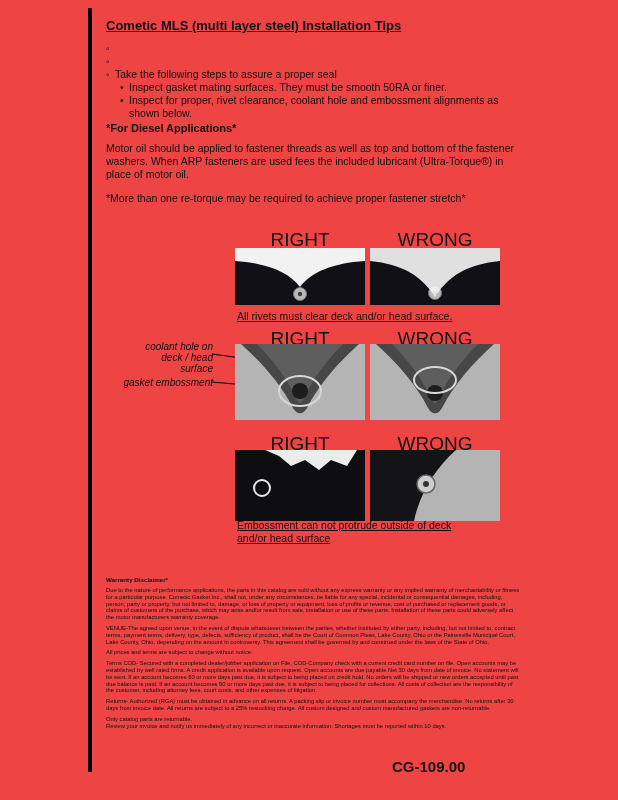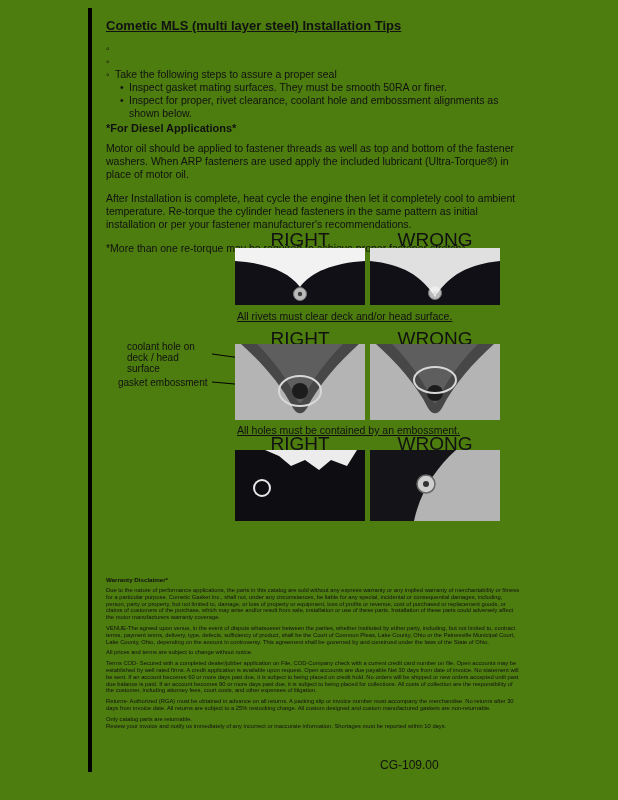--- a/index.html
+++ b/index.html
@@ -1,37 +1,37 @@
 <!DOCTYPE html>
 <html><head>
 <meta charset="utf-8">
 <style>
   html,body{margin:0;padding:0;background:#ffffff;}
   .page{
-    position:relative;width:618px;height:800px;background:#4d7c0f;overflow:hidden;
+    position:relative;width:618px;height:800px;background:#ef4444;overflow:hidden;
     font-family:"Liberation Sans",sans-serif;color:#111;
   }
   .left-rule{position:absolute;left:88px;top:8px;width:4px;height:764px;background:#000;}
   .content{position:absolute;left:106px;top:18px;width:424px;}
   .doc-title{font-size:13px;font-weight:bold;text-decoration:underline;margin:0 0 9px 0;}
   .bullet-row{display:flex;font-size:10.5px;line-height:13px;}
   .bullet-row .marker{width:9px;flex:0 0 9px;text-align:left;}
   .sub{margin-left:14px;}
   .section-heading{font-size:11px;font-weight:bold;margin:2px 0 8px 0;}
   .para{font-size:10.5px;line-height:13px;margin:0 0 11px 0;}
   .note{font-size:10.5px;line-height:13px;margin-top:2px;}
   .diagram-header{position:absolute;width:130px;text-align:center;font-size:19px;}
   .diagram{position:absolute;width:130px;}
   .diagram svg{display:block;width:130px;}
   .caption{position:absolute;left:237px;font-size:10.5px;line-height:13px;text-decoration:underline;}
-  .pointer-label{position:absolute;font-size:10px;line-height:11px;}
+  .pointer-label{position:absolute;font-size:10px;line-height:11px;text-align:right;font-style:italic;}
   .legal{position:absolute;left:106px;top:576px;width:414px;}
   .legal-heading{font-size:6.2px;font-weight:bold;margin:0 0 4px 0;}
   .legal p{font-size:5.8px;line-height:6.8px;margin:0 0 4px 0;}
-  .footer-code{position:absolute;left:380px;top:758px;font-size:12px;}
+  .footer-code{position:absolute;left:392px;top:758px;font-size:15px;font-weight:bold;}
 </style>
 </head>
 <body>
 
 <div class="page">
   <div class="left-rule"></div>
 
   <div class="content">
     <h1 class="doc-title">Cometic MLS (multi layer steel) Installation Tips</h1>
 
@@ -48,22 +48,21 @@
     <div class="bullet-row sub">
       <span class="marker">•</span>
       <span>Inspect gasket mating surfaces.  They must be smooth 50RA or finer.</span>
     </div>
     <div class="bullet-row sub">
       <span class="marker">•</span>
       <span>Inspect for proper, rivet clearance, coolant hole and embossment alignments as shown below.</span>
     </div>
 
     <div class="section-heading">*For Diesel Applications*</div>
-    <p class="para">Motor oil should be applied to fastener threads as well as top and bottom of the fastener washers. When ARP fasteners are used apply the included lubricant (Ultra-Torque®) in place of motor oil.</p>
-    <p class="para">After Installation is complete, heat cycle the engine then let it completely cool to ambient temperature. Re-torque the cylinder head fasteners in the same pattern as initial installation or per your fastener manufacturer's recommendations.</p>
+    <p class="para">Motor oil should be applied to fastener threads as well as top and bottom of the fastener washers. When ARP fasteners are used fees the included lubricant (Ultra-Torque®) in place of motor oil.</p>
     <div class="note">*More than one re-torque may be required to achieve proper fastener stretch*</div>
   </div>
 
   <div class="diagram-header" style="left:235px;top:229px;">RIGHT</div>
   <div class="diagram-header" style="left:370px;top:229px;">WRONG</div>
 
   <div class="diagram" style="left:235px;top:248px;">
     <svg viewBox="0 0 130 57">
       <rect width="130" height="57" fill="#101016"></rect>
       <path d="M0,0 H130 V13 C98,15 76,24 65,39 C54,24 32,15 0,13 Z" fill="#f2f2f2"></path>
@@ -106,40 +105,43 @@
   </div>
   <div class="diagram" style="left:370px;top:344px;">
     <svg viewBox="0 0 130 76">
       <rect width="130" height="76" fill="#b4b4b4"></rect>
       <path d="M6,0 H124 C104,18 84,40 72,64 C68,71 62,71 58,64 C46,40 26,18 6,0 Z" fill="#474747"></path>
       <path d="M22,0 H108 C92,16 78,34 68,56 C66,60 64,60 62,56 C52,34 38,16 22,0 Z" fill="#5e5e5e"></path>
       <circle cx="65" cy="49" r="8" fill="#1c1c1c"></circle>
       <ellipse cx="65" cy="36" rx="21" ry="13" fill="none" stroke="#d8d8d8" stroke-width="2"></ellipse>
     </svg>
   </div>
-  <div class="caption" style="top:424px;">All holes must be contained by an embossment.</div>
 
   <div class="diagram-header" style="left:235px;top:433px;">RIGHT</div>
   <div class="diagram-header" style="left:370px;top:433px;">WRONG</div>
 
   <div class="diagram" style="left:235px;top:450px;">
     <svg viewBox="0 0 130 71">
       <rect width="130" height="71" fill="#0e0e12"></rect>
       <path d="M30,0 H122 L112,16 L96,10 L84,20 L70,10 L56,16 L44,6 Z" fill="#ececec"></path>
       <circle cx="27" cy="38" r="8" fill="#0e0e12" stroke="#e8e8e8" stroke-width="2"></circle>
     </svg>
   </div>
   <div class="diagram" style="left:370px;top:450px;">
     <svg viewBox="0 0 130 71">
       <rect width="130" height="71" fill="#b4b4b4"></rect>
       <path d="M0,0 H86 C66,18 50,42 44,71 H0 Z" fill="#141418"></path>
       <circle cx="56" cy="34" r="9" fill="#cfcfcf" stroke="#666" stroke-width="1.5"></circle>
       <circle cx="56" cy="34" r="3" fill="#333"></circle>
     </svg>
   </div>
+  <div class="caption" style="top:519px;">
+    <div>Embossment can not protrude outside of deck</div>
+    <div>and/or head surface</div>
+  </div>
 
   <div class="legal">
     <div class="legal-heading">Warranty Disclaimer*</div>
     <p>Due to the nature of performance applications, the parts in this catalog are sold without any express warranty or any implied warranty of merchantability or fitness for a particular purpose.  Cometic Gasket Inc., shall not, under any circumstances, be liable for any special, incidental or consequential damages, including, person, party or property, but not limited to, damage, or loss of property or equipment, loss of profits or revenue, cost of purchased or replacement goods, or claims of customers of the purchase, which may arise and/or result from sale, installation or use of these parts.  Installation of these parts could adversely affect the motor manufacturers warranty coverage.</p>
     <p>VENUE-The agreed upon venue, in the event of dispute whatsoever between the parties, whether instituted by either party, including, but not limited to, contract terms, payment terms, delivery, type, defects, sufficiency of product, shall be the Court of Common Pleas, Lake County, Ohio or the Painesville Municipal Court, Lake County, Ohio, depending on the amount in controversy.  This agreement shall be governed by and construed under the laws of the State of Ohio.</p>
     <p>All prices and terms are subject to change without notice.</p>
     <p>Terms COD- Secured with a completed dealer/jobber application on File, COD-Company check with a current credit card number on file.  Open accounts may be established by well rated firms.  A credit application is available upon request.  Open accounts are due payable Net 30 days from date of invoice.  No statement will be sent.  If an account becomes 60 or more days past due, it is subject to being placed on credit hold.  No orders will be shipped or new orders accepted until past due balance is paid.  If an account becomes 90 or more days past due, it is subject to being placed for collections.  All costs of collection are the responsibility of the customer, including attorney fees, court costs, and other expenses of litigation.</p>
     <p>Returns- Authorized (RGA) must be obtained in advance on all returns.  A packing slip or invoice number must accompany the merchandise.  No returns after 30 days from invoice date.  All returns are subject to a 25% restocking charge.  All custom designed and custom manufactured gaskets are non-returnable.</p>
     <p style="margin-bottom:0;">Only catalog parts are returnable.</p>
     <p>Review your invoice and notify us immediately of any incorrect or inaccurate information.  Shortages must be reported within 10 days.</p>

